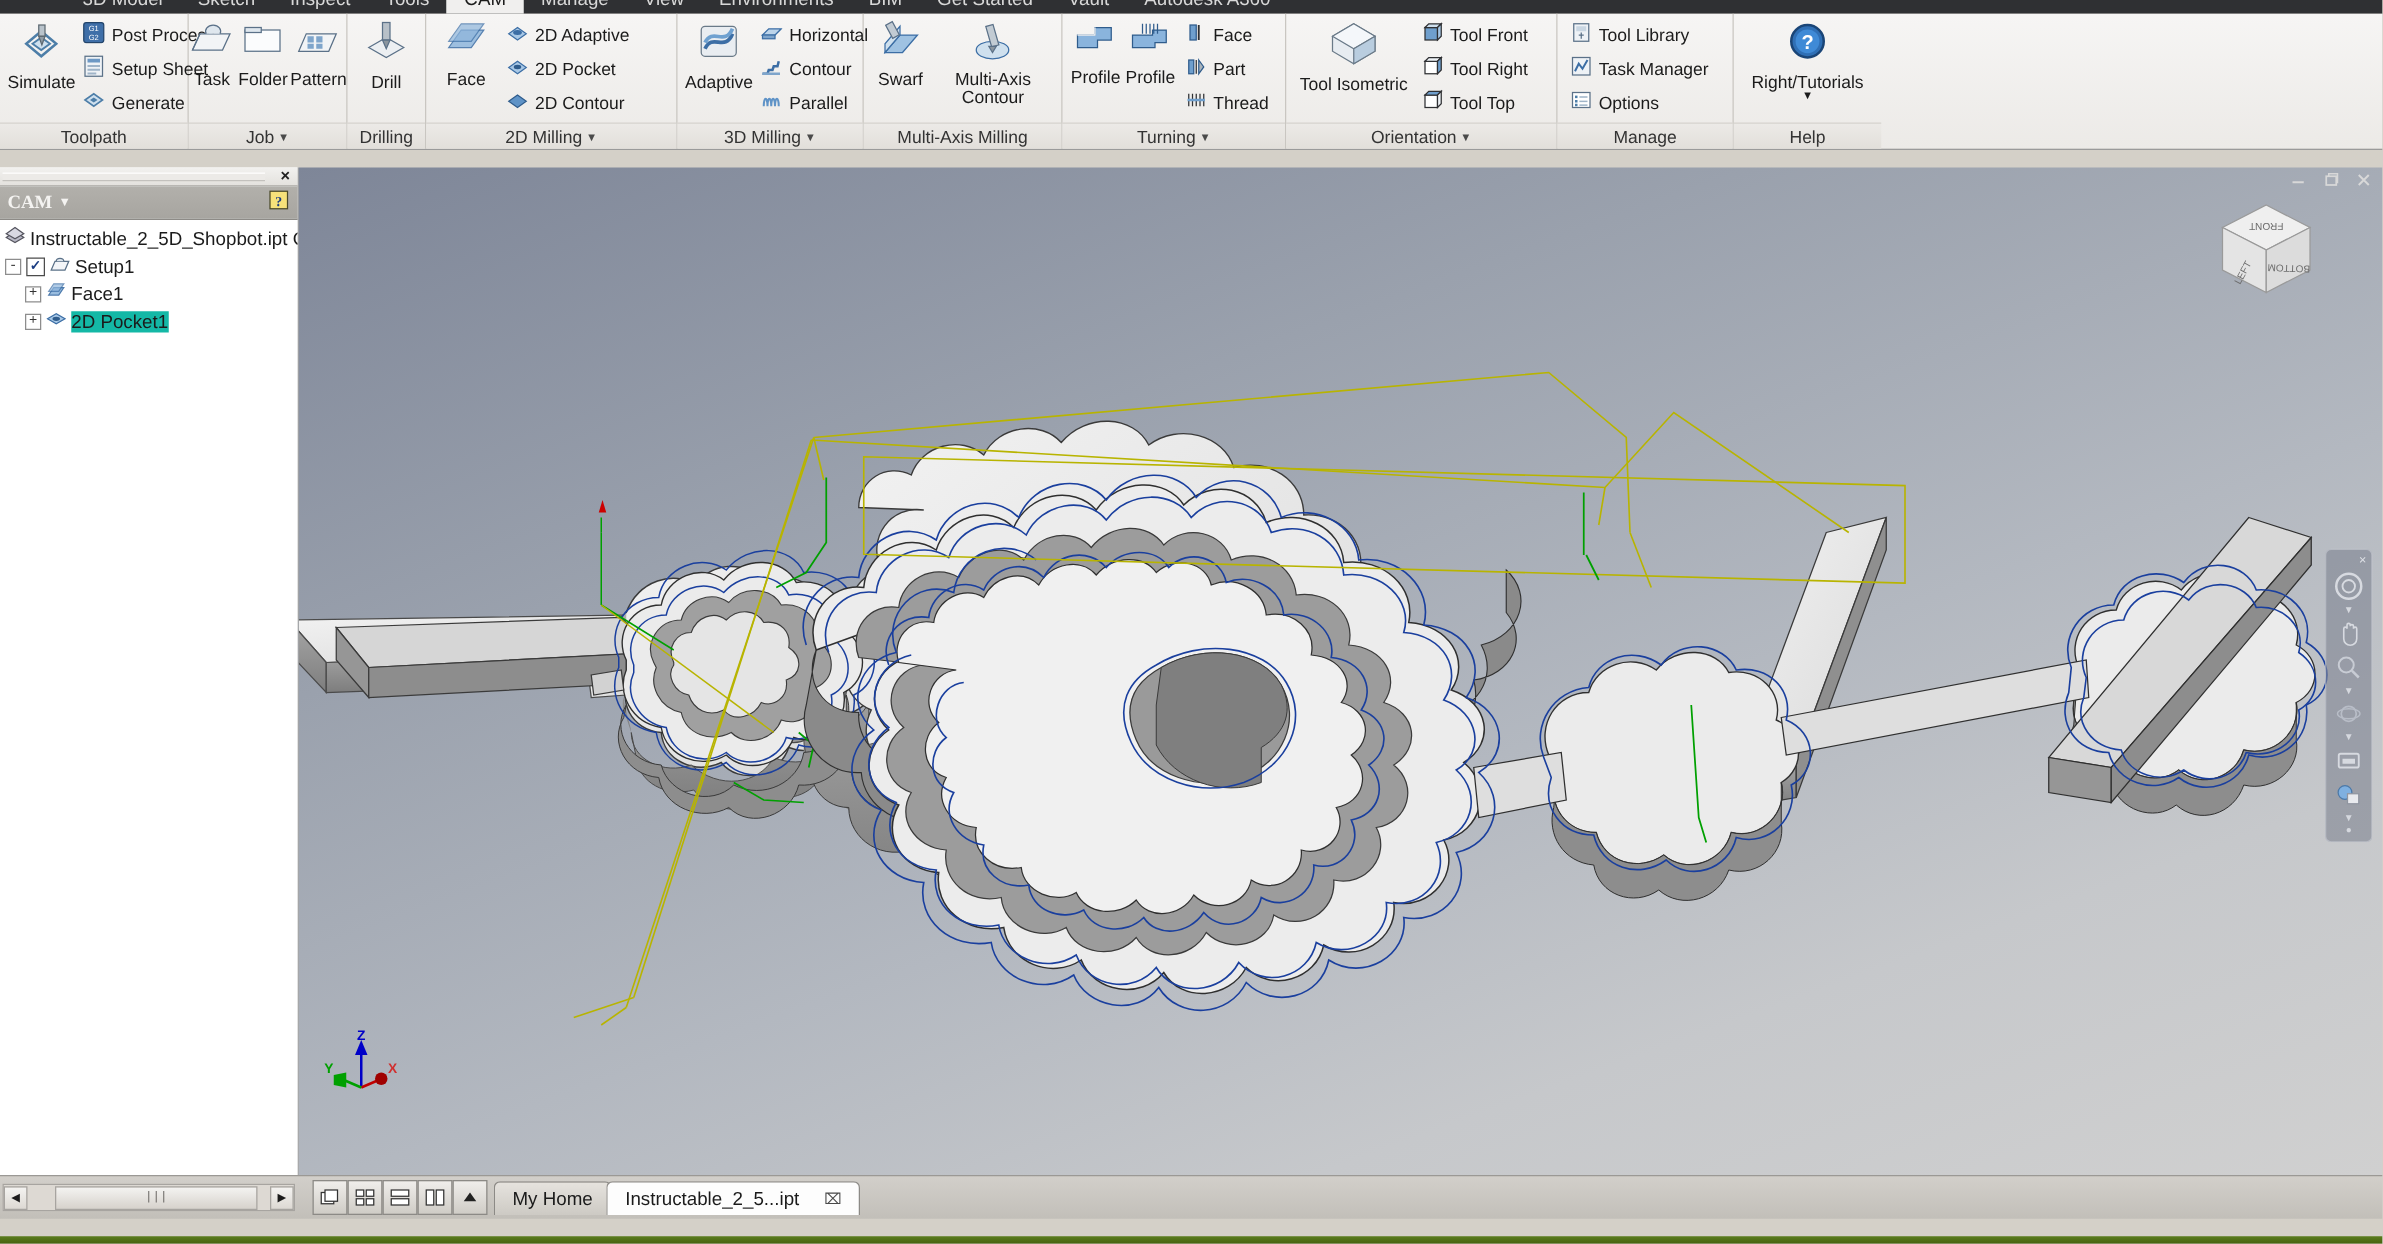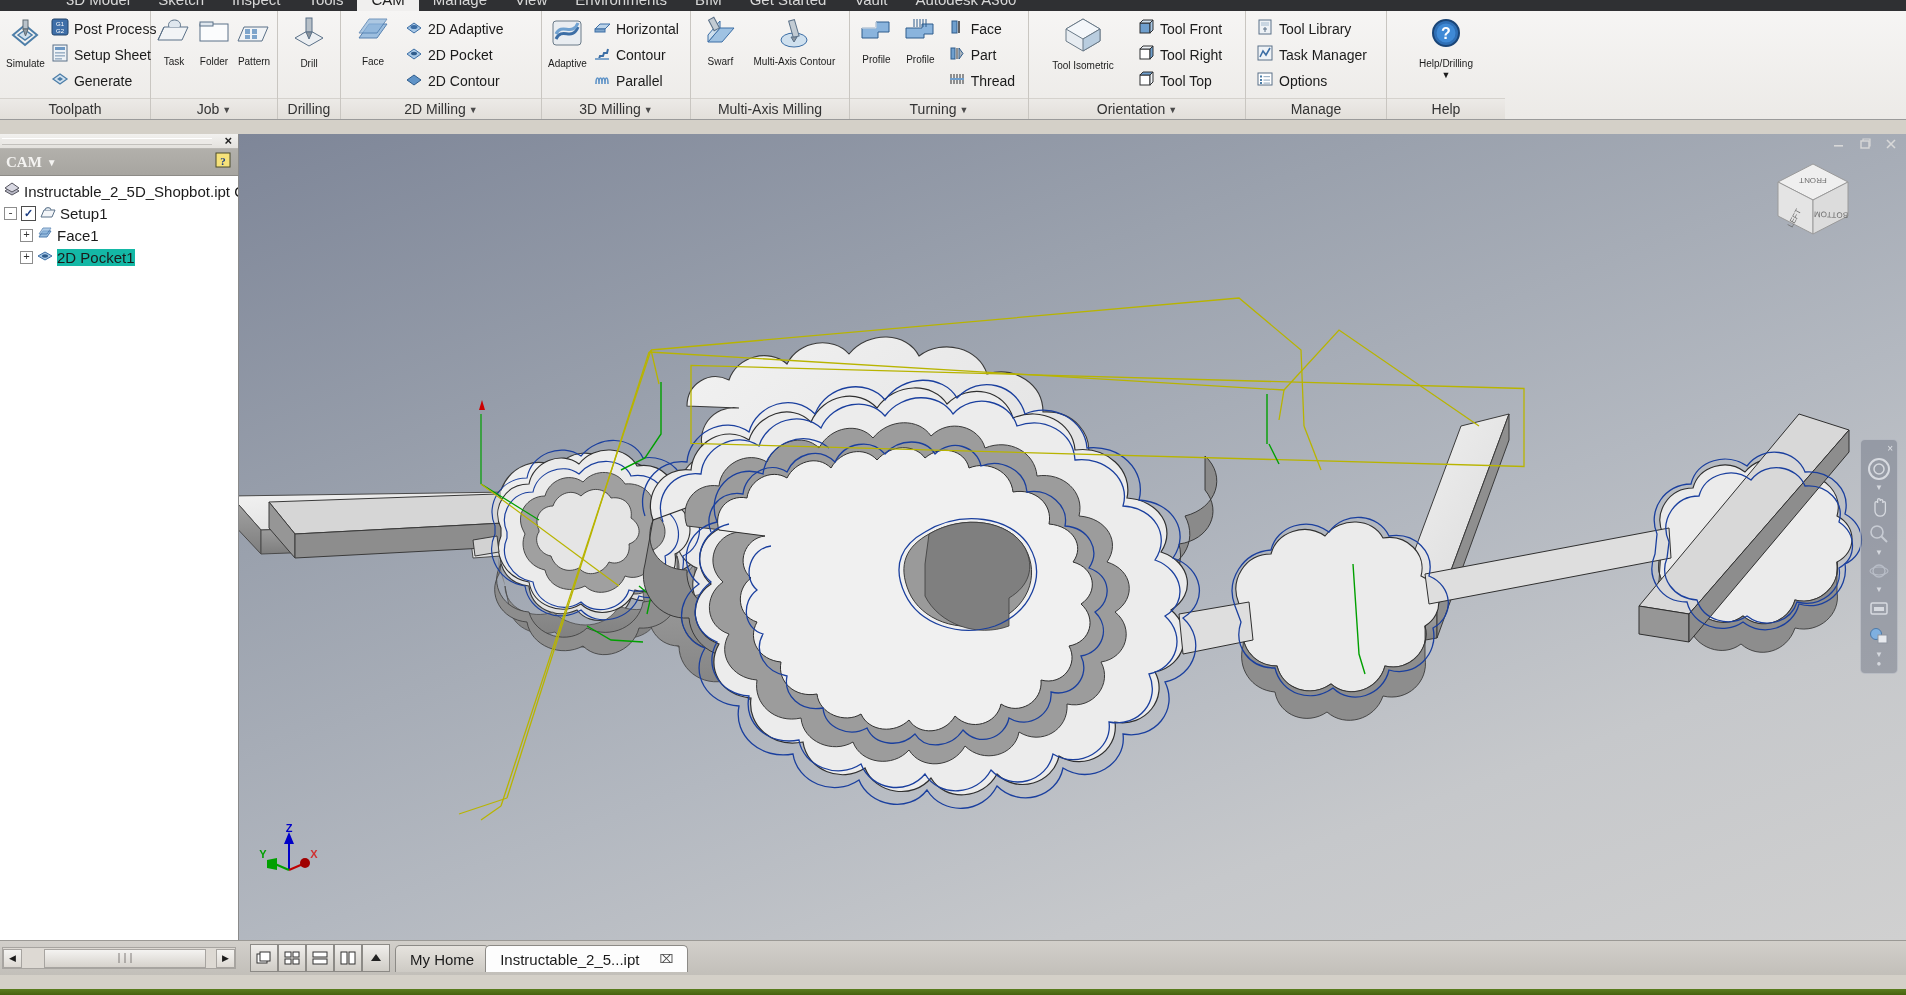--- a/index.html
+++ b/index.html
@@ -41,21 +41,21 @@
     background:linear-gradient(#eceae7,#e2dfda);
     border-top:1px solid #d5d2cd;
     white-space:nowrap;
   }
   .panel-title .caret{font-size:9px;color:#4a4a4a;margin-left:3px;vertical-align:middle;}
 
   .bigbtn{
     width:62px;display:flex;flex-direction:column;align-items:center;justify-content:flex-start;
     padding-top:5px;gap:2px;cursor:default;height:82px;
   }
-  .bigbtn .lbl{font-size:10px;text-align:center;line-height:14px;}
+  .bigbtn .lbl{font-size:14px;text-align:center;line-height:14px;}
   .col{display:flex;flex-direction:column;justify-content:center;gap:1px;height:82px;padding:0 2px;}
   .smbtn{display:flex;align-items:center;gap:5px;padding:2px 5px 2px 2px;white-space:nowrap;cursor:default;}
   .smbtn .lbl{font-size:14px;}
   .ic{display:inline-block;flex:0 0 auto;}
 
   
   .browser{
     position:absolute;left:0;top:134px;width:238px;height:806px;
     background:#fff;border-right:1px solid #8a8a8a;
     display:flex;flex-direction:column;
@@ -559,21 +559,21 @@
     <div class="panel" style="width:118px">
       <div class="panel-body" style="justify-content:center">
         <div class="bigbtn" style="width:104px">
           <span class="ic">
             <svg width="36" height="36" viewBox="0 0 36 36">
                 <circle cx="18" cy="17" r="13" fill="#2f6fb5" stroke="#1a4577" stroke-width="2"></circle>
                 <circle cx="18" cy="17" r="9.5" fill="#3f8ad6"></circle>
                 <text x="18" y="23" font-size="16" fill="#fff" text-anchor="middle" font-family="Liberation Sans" font-weight="bold">?</text>
               </svg>
           </span>
-          <span class="lbl">Help/Drilling</span>
+          <span class="lbl">Right/Tutorials</span>
           <span class="caret" style="font-size:9px;margin-top:-3px">▼</span>
         </div>
       </div>
       <div class="panel-title"><span>Help</span></div>
     </div>
 
   </div>
 
   <div class="browser">
     <div class="browser-grip">

